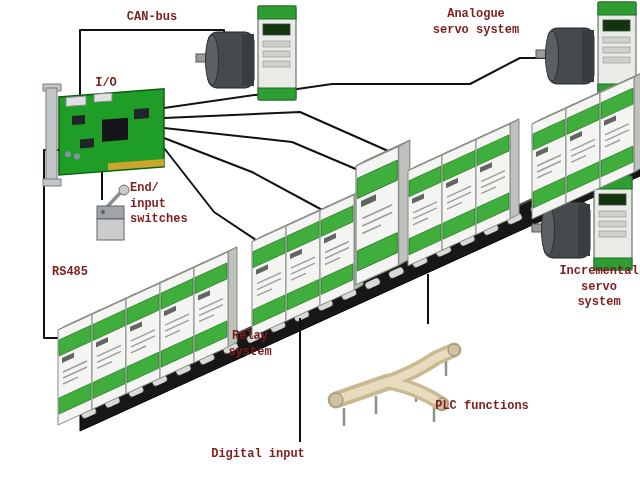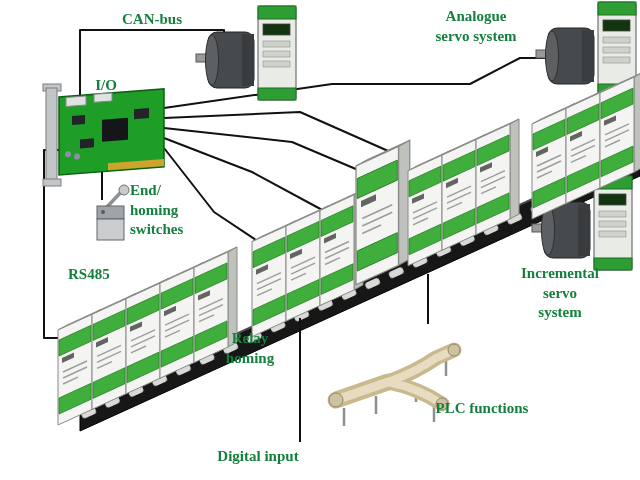--- a/index.html
+++ b/index.html
@@ -1,20 +1,20 @@
 <!DOCTYPE html>
 <html><head>
 <meta charset="utf-8">
 <style>
   html,body{margin:0;padding:0;background:#fff;}
   .stage{position:relative;width:640px;height:480px;background:#ffffff;overflow:hidden;
          font-family:"DejaVu Sans Mono",monospace;}
   .stage svg{position:absolute;left:0;top:0;}
-  .lbl{position:absolute;font-family:Liberation Serif, serif;font-size:15px;font-weight:bold;
-       color:#15803d;line-height:1.3;white-space:pre-line;}
+  .lbl{position:absolute;font-family:Liberation Mono, monospace;font-size:12px;font-weight:bold;
+       color:#7f1d1d;line-height:1.3;white-space:pre-line;}
   .lbl.center{transform:translateX(-50%);text-align:center;}
 </style>
 </head>
 <body>
 
 <div class="stage">
 
 <svg width="640" height="480" viewBox="0 0 640 480" xmlns="http://www.w3.org/2000/svg">
   <defs>
     <pattern id="railpat" width="26" height="25" patternUnits="userSpaceOnUse" patternTransform="rotate(-24.5)">
@@ -141,23 +141,23 @@
     <circle cx="124" cy="2" r="6" fill="#cfc2a0" stroke="#8f8570"></circle>
     <circle cx="112" cy="56" r="6" fill="#cfc2a0" stroke="#8f8570"></circle>
   </g>
 </svg>
 
 <div class="lbl center" style="left:152px;top:10px">CAN-bus</div>
 <div class="lbl center" style="left:476px;top:7px">Analogue
 servo system</div>
 <div class="lbl center" style="left:106px;top:76px">I/O</div>
 <div class="lbl" style="left:130px;top:181px">End/
-homing
+input
 switches</div>
-<div class="lbl" style="left:68px;top:265px">RS485</div>
-<div class="lbl center" style="left:560px;top:264px">Incremental
+<div class="lbl" style="left:52px;top:265px">RS485</div>
+<div class="lbl center" style="left:599px;top:264px">Incremental
 servo system</div>
 <div class="lbl center" style="left:250px;top:329px">Relay
-homing</div>
+system</div>
 <div class="lbl center" style="left:482px;top:399px">PLC functions</div>
 <div class="lbl center" style="left:258px;top:447px">Digital input</div>
 
 </div>
 
 </body></html>

